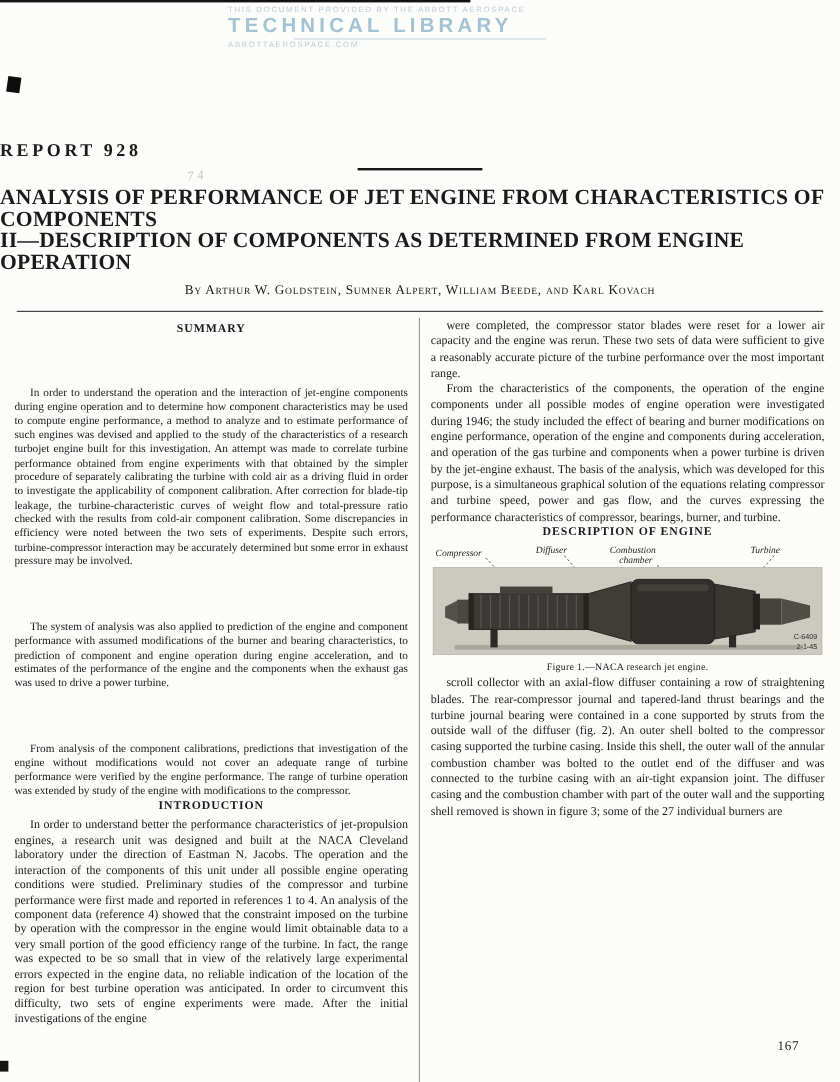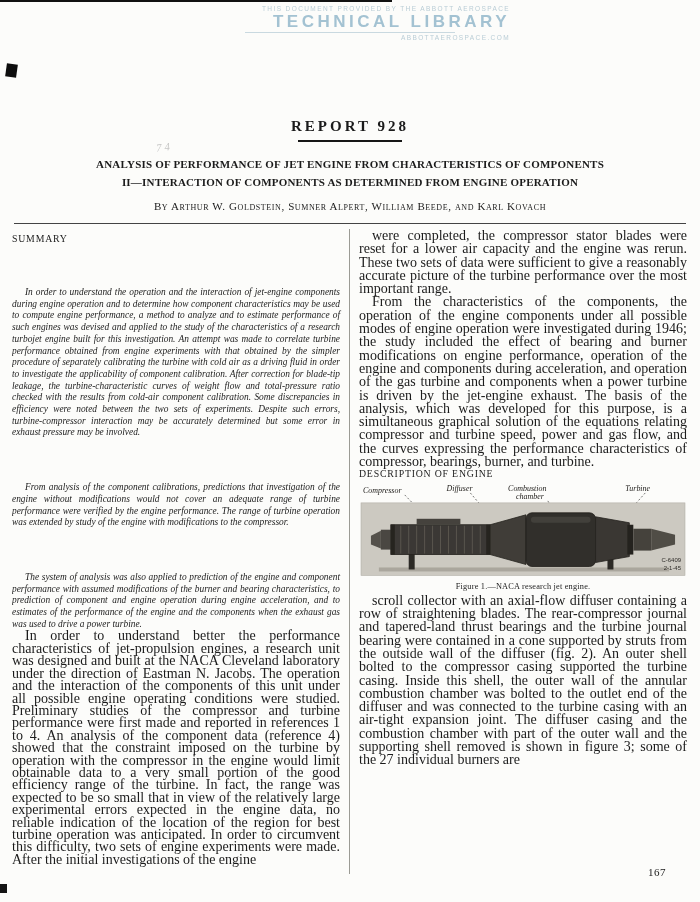--- a/index.html
+++ b/index.html
@@ -12,39 +12,39 @@
     background: #fcfcfa;
     font-family: "Liberation Serif", serif;
     color: #1b1b1b;
     overflow: hidden;
   }
   
   .scan-top-line { position: absolute; top: 0; left: 0; width: 392px; height: 2px; background: #111; }
   .scan-blob-left { position: absolute; top: 64px; left: 6px; width: 11px; height: 13px; background: #0d0d0d; transform: rotate(8deg); }
   .scan-blob-left-bottom { position: absolute; top: 884px; left: 0px; width: 7px; height: 9px; background: #141414; }
   
-  .watermark { position: absolute; top: 5px; left: 50%; transform: translateX(-50%); text-align: right; width: 320px; }
+  .watermark { position: absolute; top: 5px; left: 50%; transform: translateX(-50%); text-align: left; width: 320px; }
   .wm-small { font-family: "Liberation Sans", sans-serif; font-size: 6.5px; letter-spacing: 1.4px; color: #b9cdd6; white-space: nowrap; }
   .wm-large { font-family: "Liberation Sans", sans-serif; font-size: 17px; font-weight: bold; letter-spacing: 3.5px; color: #a3c2d2; line-height: 19px; white-space: nowrap; }
   .wm-rule { width: 210px; height: 1px; background: #c9d9e0; margin: 1px auto; }
   
-  .report-label { margin-top: 118px; text-align: center; font-size: 15px; font-weight: bold; letter-spacing: 3px; }
+  .report-label { margin-top: 118px; font-size: 15px; font-weight: bold; letter-spacing: 3px; }
   .report-rule { width: 104px; height: 2px; background: #161616; margin: 5px auto 13px auto; }
   .pencil-mark { position: absolute; top: 141px; left: 156px; font-style: italic; font-size: 11px; color: #9a9a9a; opacity: 0.55; transform: rotate(-6deg); }
-  .main-title { text-align: center; font-size: 11px; font-weight: bold; line-height: 18px; letter-spacing: 0.2px; }
+  .main-title { text-align: left; font-size: 18px; font-weight: bold; line-height: 18px; letter-spacing: 0.2px; }
   .byline { margin-top: 9px; text-align: center; font-size: 11px; font-variant: small-caps; letter-spacing: 0.6px; }
   .header-rule { width: 672px; height: 1px; background: #444; margin: 11px auto 0 auto; }
   
   .columns { display: flex; width: 676px; margin: 0 auto; padding-top: 5px; height: 650px; overflow: hidden; }
   .col { width: 328px; }
   .col-divider { width: 1px; background: #9b9b94; margin: 0 9px; align-self: stretch; }
-  h2.section { text-align: left; font-size: 9.8px; font-weight: normal; letter-spacing: 0.8px; margin: 4px 0 5px 0; }
+  h2.section { text-align: center; font-size: 9.8px; font-weight: bold; letter-spacing: 0.8px; margin: 4px 0 5px 0; }
   h2.section.spaced { margin-top: 0; }
-  p.sum { font-style: italic; font-size: 9.4px; line-height: 11.7px; text-align: justify; text-indent: 13px; margin-top: 43px; }
-  p.body { font-size: 14px; line-height: 12.4px; text-align: justify; text-indent: 13px; }
+  p.sum { font-size: 9.4px; line-height: 11.7px; text-align: justify; text-indent: 13px; margin-top: 43px; }
+  p.body { font-size: 10px; line-height: 12.4px; text-align: justify; text-indent: 13px; }
   .col.right p.body { line-height: 13.3px; }
   
   .figure-block { margin: 4px 0 3px 0; }
   .figure-block svg { display: block; width: 328px; height: auto; }
   .figure-caption { text-align: center; font-size: 8.3px; margin-top: 2px; letter-spacing: 0.2px; }
   .fig-label { font-style: italic; font-size: 8px; fill: #23211e; font-family: "Liberation Serif", serif; }
   .fig-photo-id { font-size: 6px; fill: #2e2c28; font-family: "Liberation Sans", sans-serif; }
   .leader { stroke: #3a3a38; stroke-width: 0.7; stroke-dasharray: 2 2; fill: none; }
   
   .page-number { position: absolute; right: 34px; bottom: 24px; font-size: 11px; letter-spacing: 0.5px; }
@@ -65,33 +65,34 @@
     <div class="wm-small">ABBOTTAEROSPACE.COM</div>
   </div>
 
   <div class="pencil-mark">7 4</div>
 
   <div class="report-label">REPORT 928</div>
   <div class="report-rule"></div>
 
   <h1 class="main-title">
     <span>ANALYSIS OF PERFORMANCE OF JET ENGINE FROM CHARACTERISTICS OF COMPONENTS</span><br>
-    <span>II—INTERACTION OF COMPONENTS AS DETERMINED FROM ENGINE OPERATION</span>
+    <span>II—DESCRIPTION OF COMPONENTS AS DETERMINED FROM ENGINE OPERATION</span>
   </h1>
 
   <div class="byline">By Arthur W. Goldstein, Sumner Alpert, William Beede, and Karl Kovach</div>
   <div class="header-rule"></div>
 
   <div class="columns">
 
     <div class="col left">
       <h2 class="section">SUMMARY</h2>
       <p class="sum">In order to understand the operation and the interaction of jet-engine components during engine operation and to determine how component characteristics may be used to compute engine performance, a method to analyze and to estimate performance of such engines was devised and applied to the study of the characteristics of a research turbojet engine built for this investigation. An attempt was made to correlate turbine performance obtained from engine experiments with that obtained by the simpler procedure of separately calibrating the turbine with cold air as a driving fluid in order to investigate the applicability of component calibration. After correction for blade-tip leakage, the turbine-characteristic curves of weight flow and total-pressure ratio checked with the results from cold-air component calibration. Some discrepancies in efficiency were noted between the two sets of experiments. Despite such errors, turbine-compressor interaction may be accurately determined but some error in exhaust pressure may be involved.</p>
+      <p class="sum">The system of analysis was also applied to prediction of the engine and component performance with assumed modifications of the burner and bearing characteristics, to prediction of component and engine operation during engine acceleration, and to estimates of the performance of the engine and the components when the exhaust gas was used to drive a power turbine.</p>
       <p class="sum">From analysis of the component calibrations, predictions that investigation of the engine without modifications would not cover an adequate range of turbine performance were verified by the engine performance. The range of turbine operation was extended by study of the engine with modifications to the compressor.</p>
-      <p class="sum">The system of analysis was also applied to prediction of the engine and component performance with assumed modifications of the burner and bearing characteristics, to prediction of component and engine operation during engine acceleration, and to estimates of the performance of the engine and the components when the exhaust gas was used to drive a power turbine.</p>
+      <h2 class="section spaced">INTRODUCTION</h2>
       <p class="body">In order to understand better the performance characteristics of jet-propulsion engines, a research unit was designed and built at the NACA Cleveland laboratory under the direction of Eastman N. Jacobs. The operation and the interaction of the components of this unit under all possible engine operating conditions were studied. Preliminary studies of the compressor and turbine performance were first made and reported in references 1 to 4. An analysis of the component data (reference 4) showed that the constraint imposed on the turbine by operation with the compressor in the engine would limit obtainable data to a very small portion of the good efficiency range of the turbine. In fact, the range was expected to be so small that in view of the relatively large experimental errors expected in the engine data, no reliable indication of the location of the region for best turbine operation was anticipated. In order to circumvent this difficulty, two sets of engine experiments were made. After the initial investigations of the engine</p>
     </div>
 
     <div class="col-divider"></div>
 
     <div class="col right">
       <p class="body">were completed, the compressor stator blades were reset for a lower air capacity and the engine was rerun. These two sets of data were sufficient to give a reasonably accurate picture of the turbine performance over the most important range.</p>
       <p class="body">From the characteristics of the components, the operation of the engine components under all possible modes of engine operation were investigated during 1946; the study included the effect of bearing and burner modifications on engine performance, operation of the engine and components during acceleration, and operation of the gas turbine and components when a power turbine is driven by the jet-engine exhaust. The basis of the analysis, which was developed for this purpose, is a simultaneous graphical solution of the equations relating compressor and turbine speed, power and gas flow, and the curves expressing the performance characteristics of compressor, bearings, burner, and turbine.</p>
       <h2 class="section spaced">DESCRIPTION OF ENGINE</h2>
 

